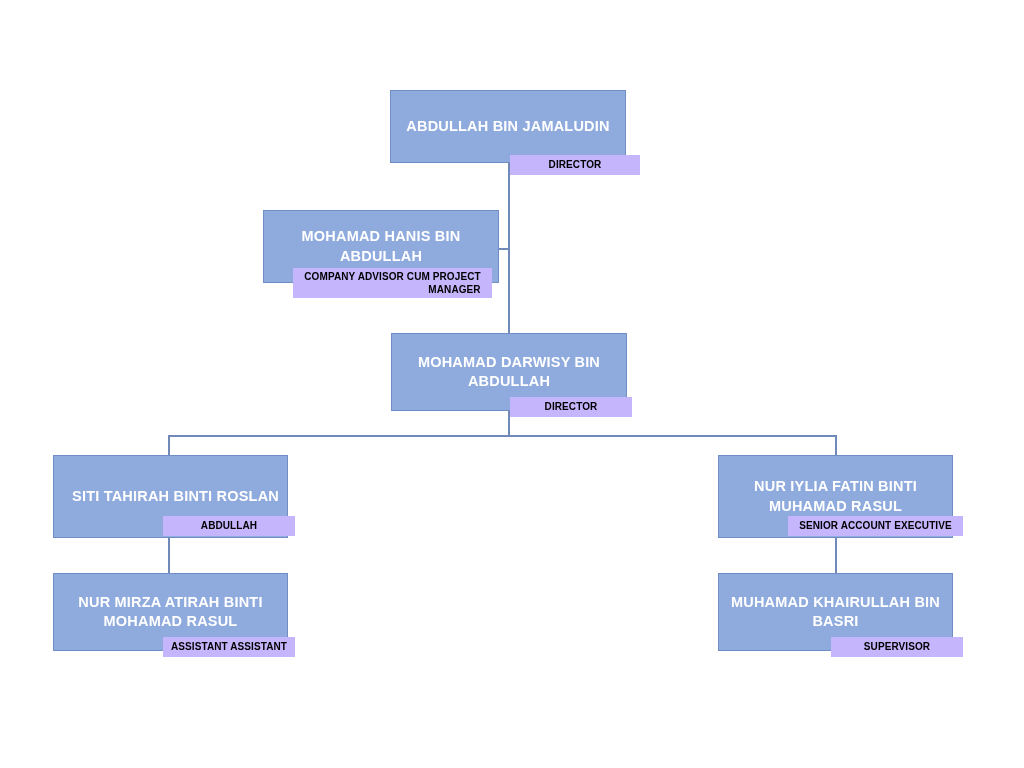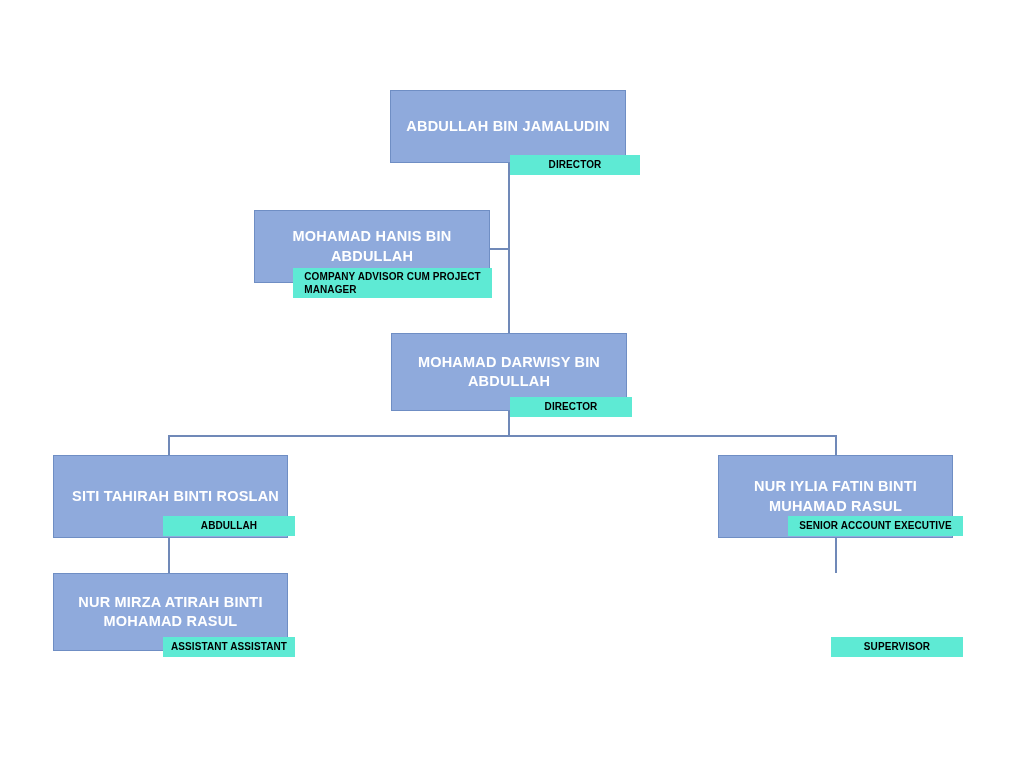--- a/index.html
+++ b/index.html
@@ -46,25 +46,25 @@
     font-size: 14.5px;
     line-height: 1.32;
     letter-spacing: 0.2px;
     white-space: pre-line;
   }
 
   
   .role-label {
     position: absolute;
     box-sizing: border-box;
-    background: #5eead4;
+    background: #c4b5fd;
     display: flex;
     align-items: center;
     justify-content: center;
-    text-align: left;
+    text-align: right;
     padding: 1px 4px;
   }
   .role-text {
     color: #000000;
     font-weight: bold;
     font-size: 10px;
     line-height: 1.35;
     letter-spacing: 0.1px;
     white-space: pre-line;
   }
@@ -82,21 +82,21 @@
   <div class="connector v-line" style="left:168px; top:435px; height:20px;"></div>
   <div class="connector v-line" style="left:835px; top:435px; height:20px;"></div>
 
   <div class="connector v-line" style="left:168px; top:538px; height:35px;"></div>
   <div class="connector v-line" style="left:835px; top:538px; height:35px;"></div>
 
   <div class="node-box" style="left:390px; top:90px; width:236px; height:73px;">
     <span class="node-name">ABDULLAH BIN JAMALUDIN</span>
   </div>
 
-  <div class="node-box" style="left:254px; top:210px; width:236px; height:73px;">
+  <div class="node-box" style="left:263px; top:210px; width:236px; height:73px;">
     <span class="node-name">MOHAMAD HANIS BIN
 ABDULLAH</span>
   </div>
 
   <div class="node-box" style="left:391px; top:333px; width:236px; height:78px;">
     <span class="node-name">MOHAMAD DARWISY BIN
 ABDULLAH</span>
   </div>
 
   <div class="node-box" style="left:53px; top:455px; width:235px; height:83px;justify-content:flex-end;">
@@ -106,20 +106,24 @@
   <div class="node-box" style="left:718px; top:455px; width:235px; height:83px;">
     <span class="node-name">NUR IYLIA FATIN BINTI
 MUHAMAD RASUL</span>
   </div>
 
   <div class="node-box" style="left:53px; top:573px; width:235px; height:78px;">
     <span class="node-name">NUR MIRZA ATIRAH BINTI
 MOHAMAD RASUL</span>
   </div>
 
+  <div class="node-box" style="left:718px; top:573px; width:235px; height:78px;">
+    <span class="node-name">MUHAMAD KHAIRULLAH BIN
+BASRI</span>
+  </div>
 
   <div class="role-label" style="left:510px; top:155px; width:130px; height:20px;">
     <span class="role-text">DIRECTOR</span>
   </div>
 
   <div class="role-label" style="left:293px; top:268px; width:199px; height:30px;">
     <span class="role-text">COMPANY ADVISOR CUM PROJECT
 MANAGER</span>
   </div>
 

